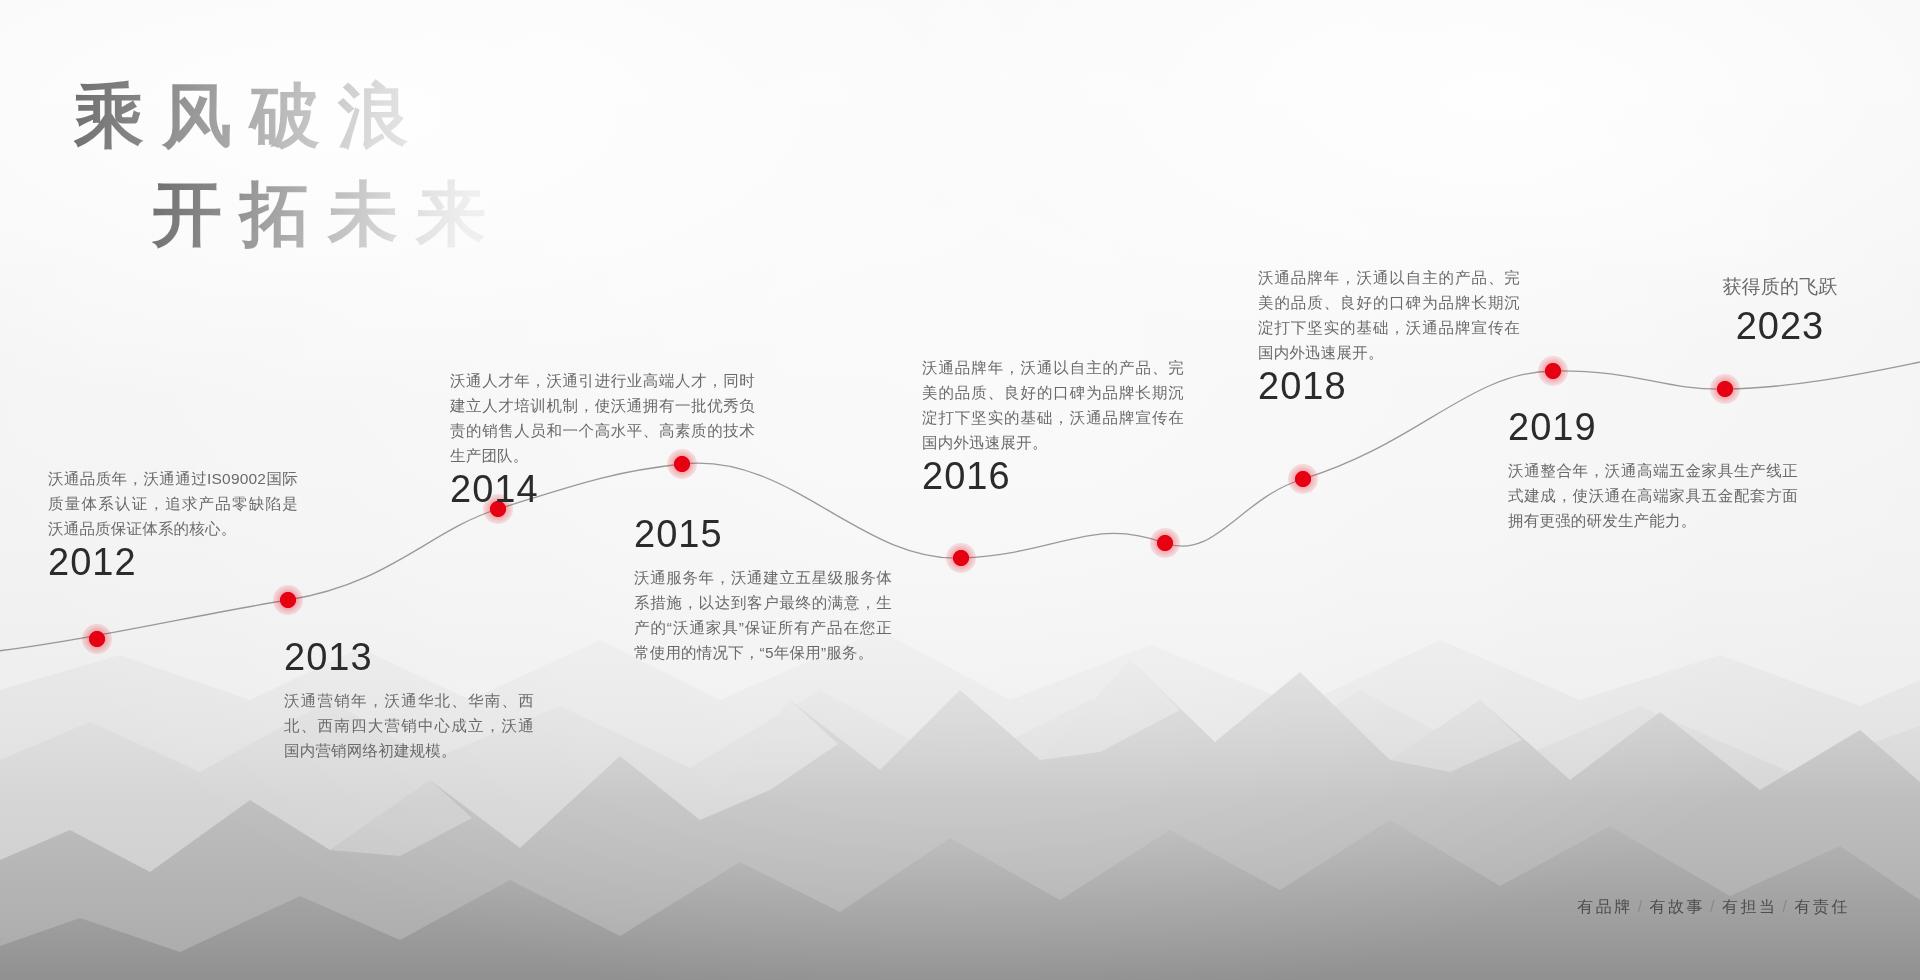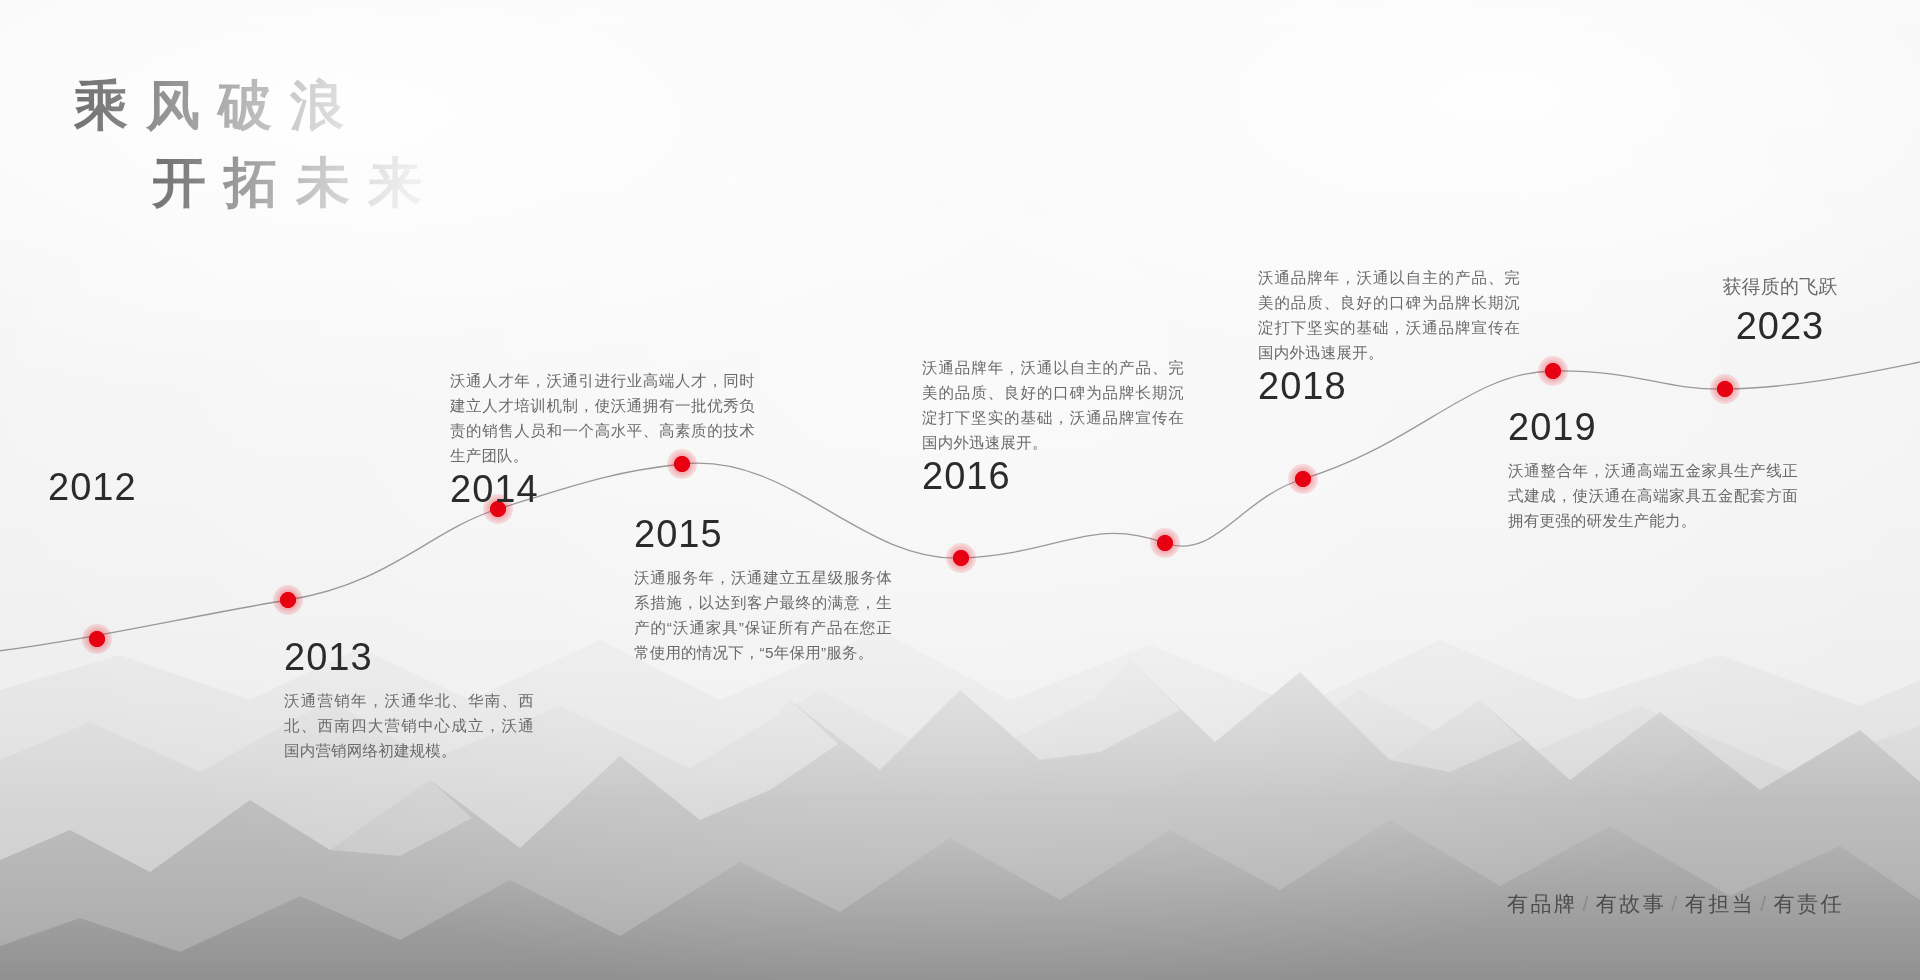--- a/index.html
+++ b/index.html
@@ -85,43 +85,43 @@
 
   
   #headline {
     position: absolute;
     left: 74px;
     top: 72px;
     user-select: none;
   }
   .head-line {
     font-family: "Liberation Serif", "DejaVu Serif", serif;
-    font-size: 54px;
+    font-size: 70px;
     font-weight: 700;
     letter-spacing: 18px;
     line-height: 1.28;
     background: linear-gradient(100deg, #6f6f6f 0%, #8d8d8d 22%, #b9b9b9 48%, #dcdcdc 70%, #efefef 88%);
     -webkit-background-clip: text;
     background-clip: text;
     color: transparent;
     -webkit-text-fill-color: transparent;
     white-space: nowrap;
   }
   .head-line.second {
     margin-left: 78px;
     margin-top: 8px;
     font-family: Liberation Serif, serif;
   }
 
   
   #tagline {
     position: absolute;
-    right: 76px;
+    right: 70px;
     bottom: 62px;
-    font-size: 21px;
+    font-size: 16px;
     letter-spacing: 2.5px;
     color: #4d4d4d;
     white-space: nowrap;
   }
   #tagline .sep { color: #8a8a8a; padding: 0 5px; }
 
   svg#curve {
     position: absolute;
     left: 0; top: 0;
     width: 1920px; height: 980px;
@@ -214,20 +214,21 @@
   <div class="dot" style="left:288px; top:600px;"></div>
   <div class="dot" style="left:498px; top:509px;"></div>
   <div class="dot" style="left:682px; top:464px;"></div>
   <div class="dot" style="left:961px; top:558px;"></div>
   <div class="dot" style="left:1165px;top:543px;"></div>
   <div class="dot" style="left:1303px;top:479px;"></div>
   <div class="dot" style="left:1553px;top:371px;"></div>
   <div class="dot" style="left:1725px;top:389px;"></div>
 
   <div class="node" style="left:48px; top:466px; width:250px;">
+    <p class="desc">沃通品质年，沃通通过IS09002国际质量体系认证，追求产品零缺陷是沃通品质保证体系的核心。</p>
     <div class="year">2012</div>
   </div>
 
   <div class="node below" style="left:248px; top:638px; width:250px;margin-left:36px;">
     <div class="year">2013</div>
     <p class="desc">沃通营销年，沃通华北、华南、西北、西南四大营销中心成立，沃通国内营销网络初建规模。</p>
   </div>
 
   <div class="node" style="left:450px; top:324px; width:305px;margin-top:44px;">
     <p class="desc">沃通人才年，沃通引进行业高端人才，同时建立人才培训机制，使沃通拥有一批优秀负责的销售人员和一个高水平、高素质的技术生产团队。</p>

